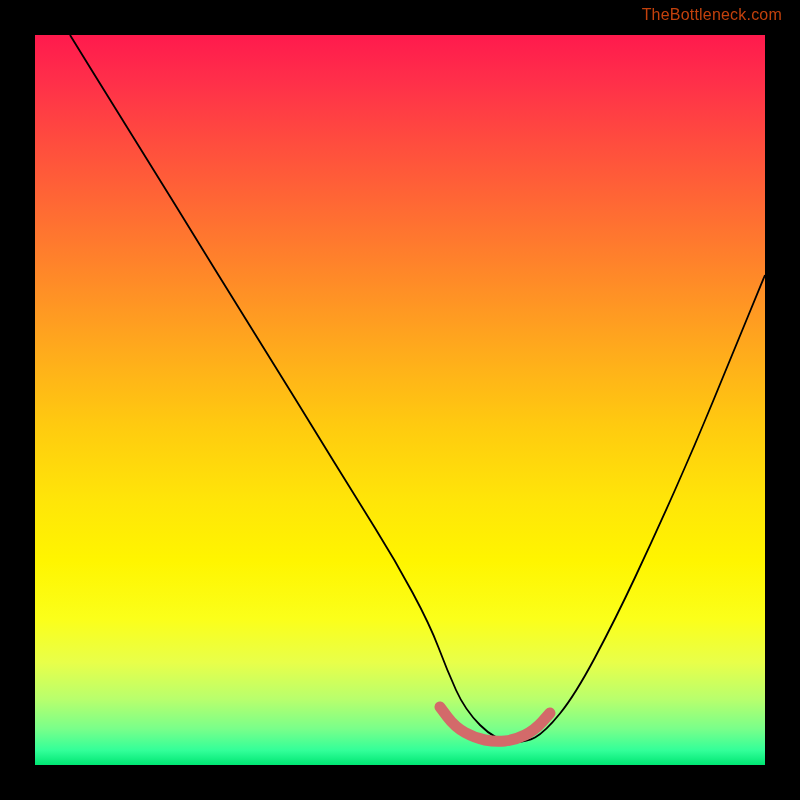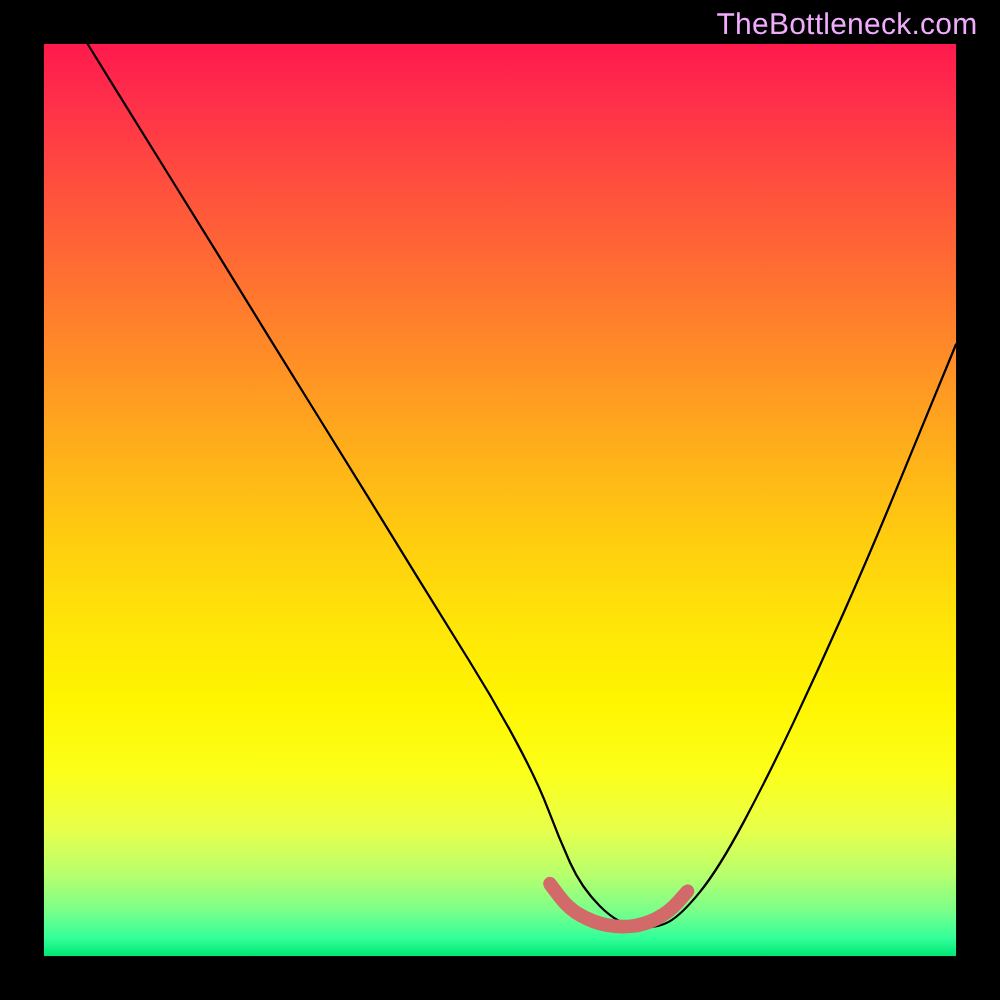--- a/index.html
+++ b/index.html
@@ -42,22 +42,22 @@
       #7aff8a 95%,
       #33ff99 98%,
       #00e673 100%
     );
   }
   .watermark {
     position: absolute;
     top: 6px;
     right: 18px;
     font-family: Arial, Helvetica, sans-serif;
-    font-size: 24px;
-    color: #f0abfc;
+    font-size: 16px;
+    color: #c2410c;
     font-weight: 400;
     letter-spacing: 0.2px;
   }
   svg.curve {
     position: absolute;
     top: 35px;
     left: 35px;
     width: 730px;
     height: 730px;
     overflow: visible;

